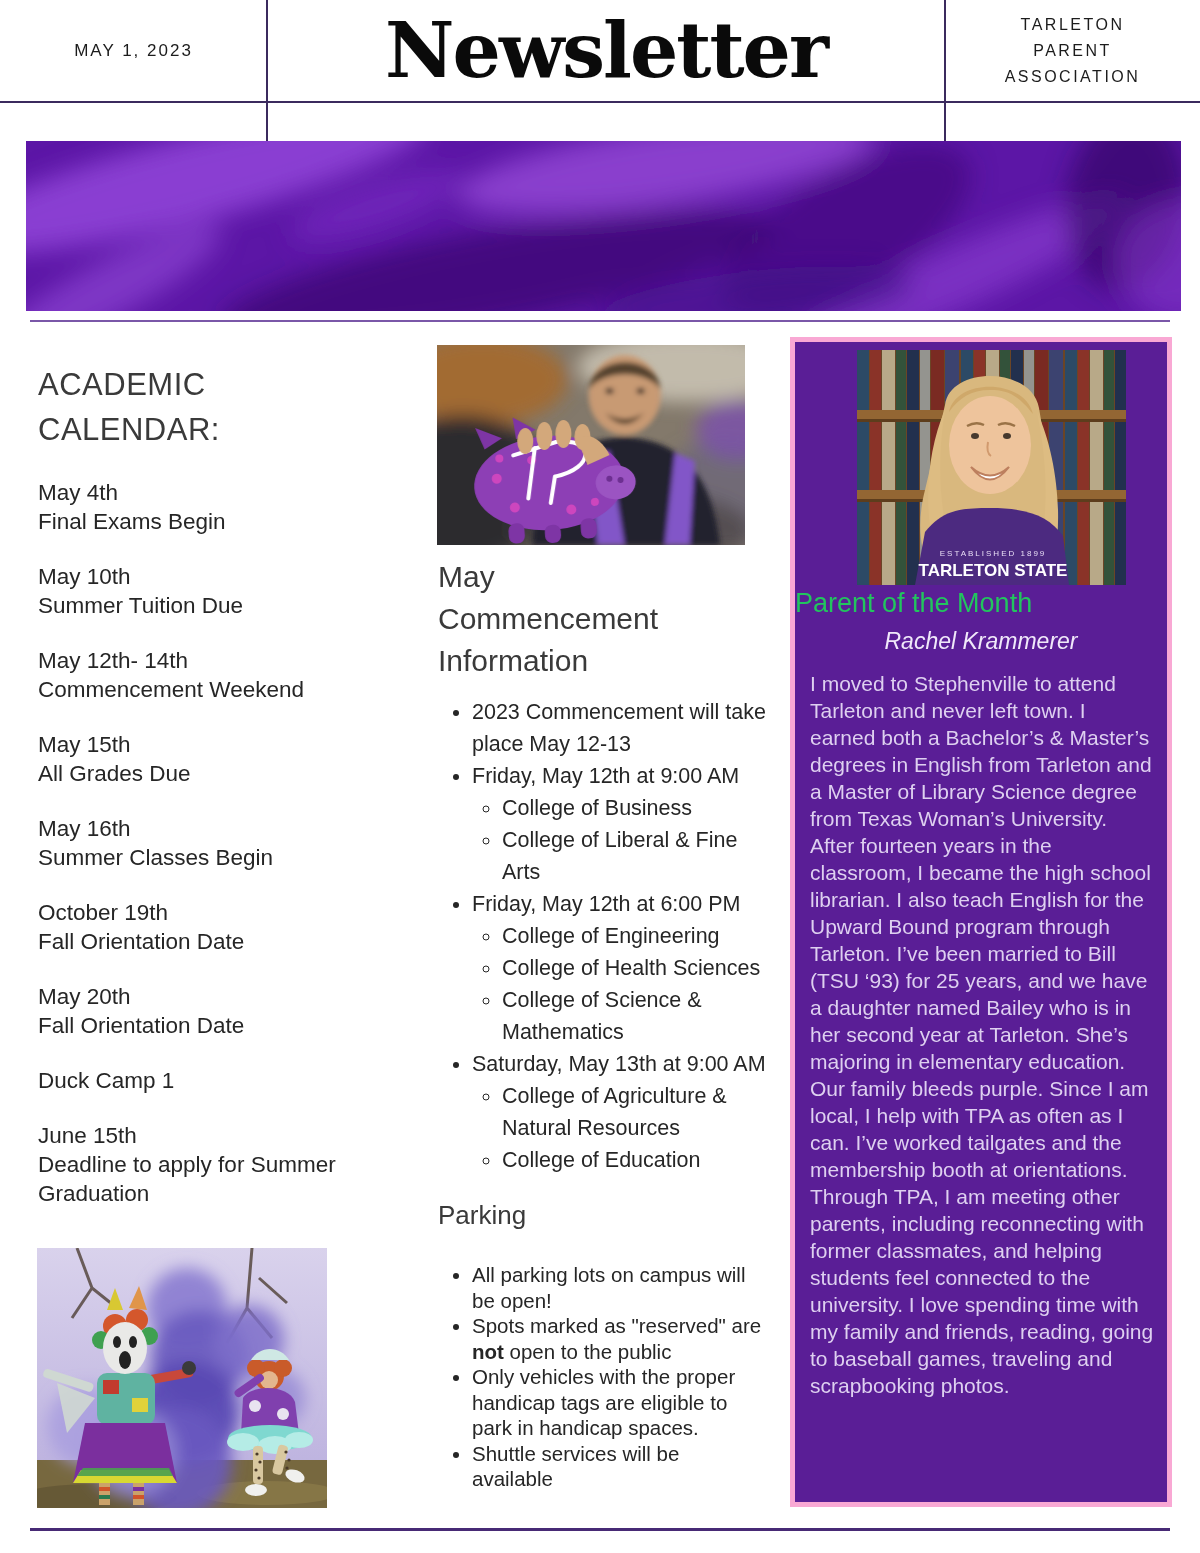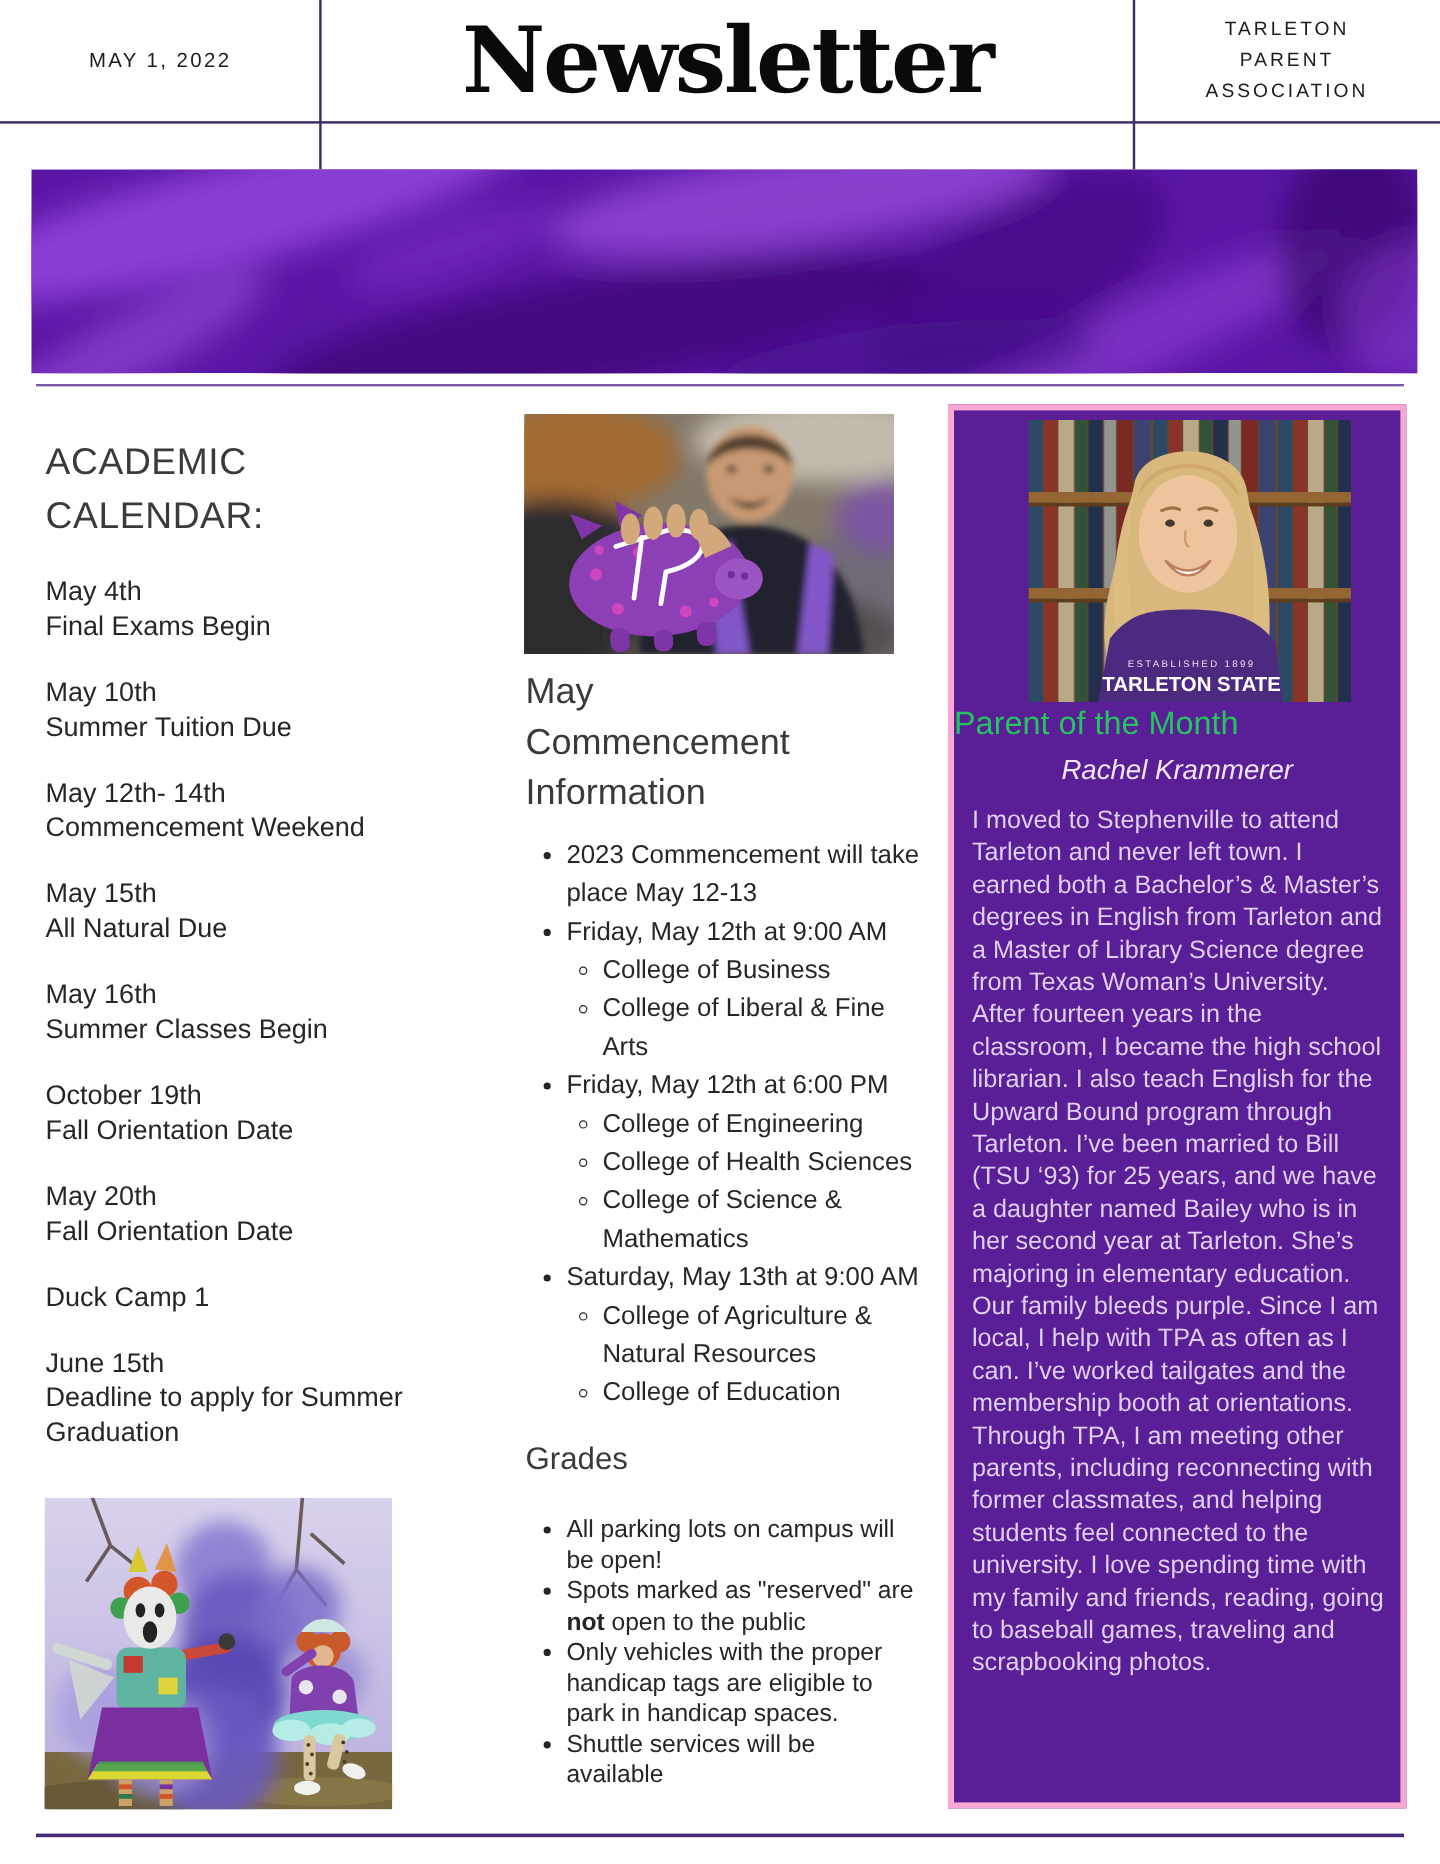--- a/index.html
+++ b/index.html
@@ -57,21 +57,21 @@
   .pm-name{position:absolute;left:0;top:286px;width:100%;text-align:center;
            font-style:italic;font-size:23px;color:#f0e8fa;}
   .pm-bio{position:absolute;left:15px;top:328px;width:346px;margin:0;
           font-size:21px;line-height:27px;color:#ded0f0;}
 </style>
 </head>
 <body>
 
 <div class="page">
 
-  <div class="h-cell h-date">MAY 1, 2022</div>
+  <div class="h-cell h-date">MAY 1, 2023</div>
   <div class="h-cell h-title">Newsletter</div>
   <div class="h-cell h-org">
     <div>TARLETON</div>
     <div>PARENT</div>
     <div>ASSOCIATION</div>
   </div>
   <div class="vrule vrule-left"></div>
   <div class="vrule vrule-right"></div>
   <div class="hrule rule-top"></div>
 
@@ -108,21 +108,21 @@
     <div class="event">
       <div>May 10th</div>
       <div>Summer Tuition Due</div>
     </div>
     <div class="event">
       <div>May 12th- 14th</div>
       <div>Commencement Weekend</div>
     </div>
     <div class="event">
       <div>May 15th</div>
-      <div>All Natural Due</div>
+      <div>All Grades Due</div>
     </div>
     <div class="event">
       <div>May 16th</div>
       <div>Summer Classes Begin</div>
     </div>
     <div class="event">
       <div>October 19th</div>
       <div>Fall Orientation Date</div>
     </div>
     <div class="event">
@@ -220,21 +220,21 @@
     </li>
     <li>
       <span>Saturday, May 13th at 9:00 AM</span>
       <ul class="sub">
         <li><span>College of Agriculture &amp; Natural Resources</span></li>
         <li><span>College of Education</span></li>
       </ul>
     </li>
   </ul>
 
-  <h2 class="pk-h">Grades</h2>
+  <h2 class="pk-h">Parking</h2>
   <ul class="blist pk-list">
     <li>
       <span>All parking lots on campus will be open!</span>
     </li>
     <li>
       <span>Spots marked as "reserved" are </span><span class="bold">not</span><span> open to the public</span>
     </li>
     <li>
       <span>Only vehicles with the proper handicap tags are eligible to park in handicap spaces.</span>
     </li>

